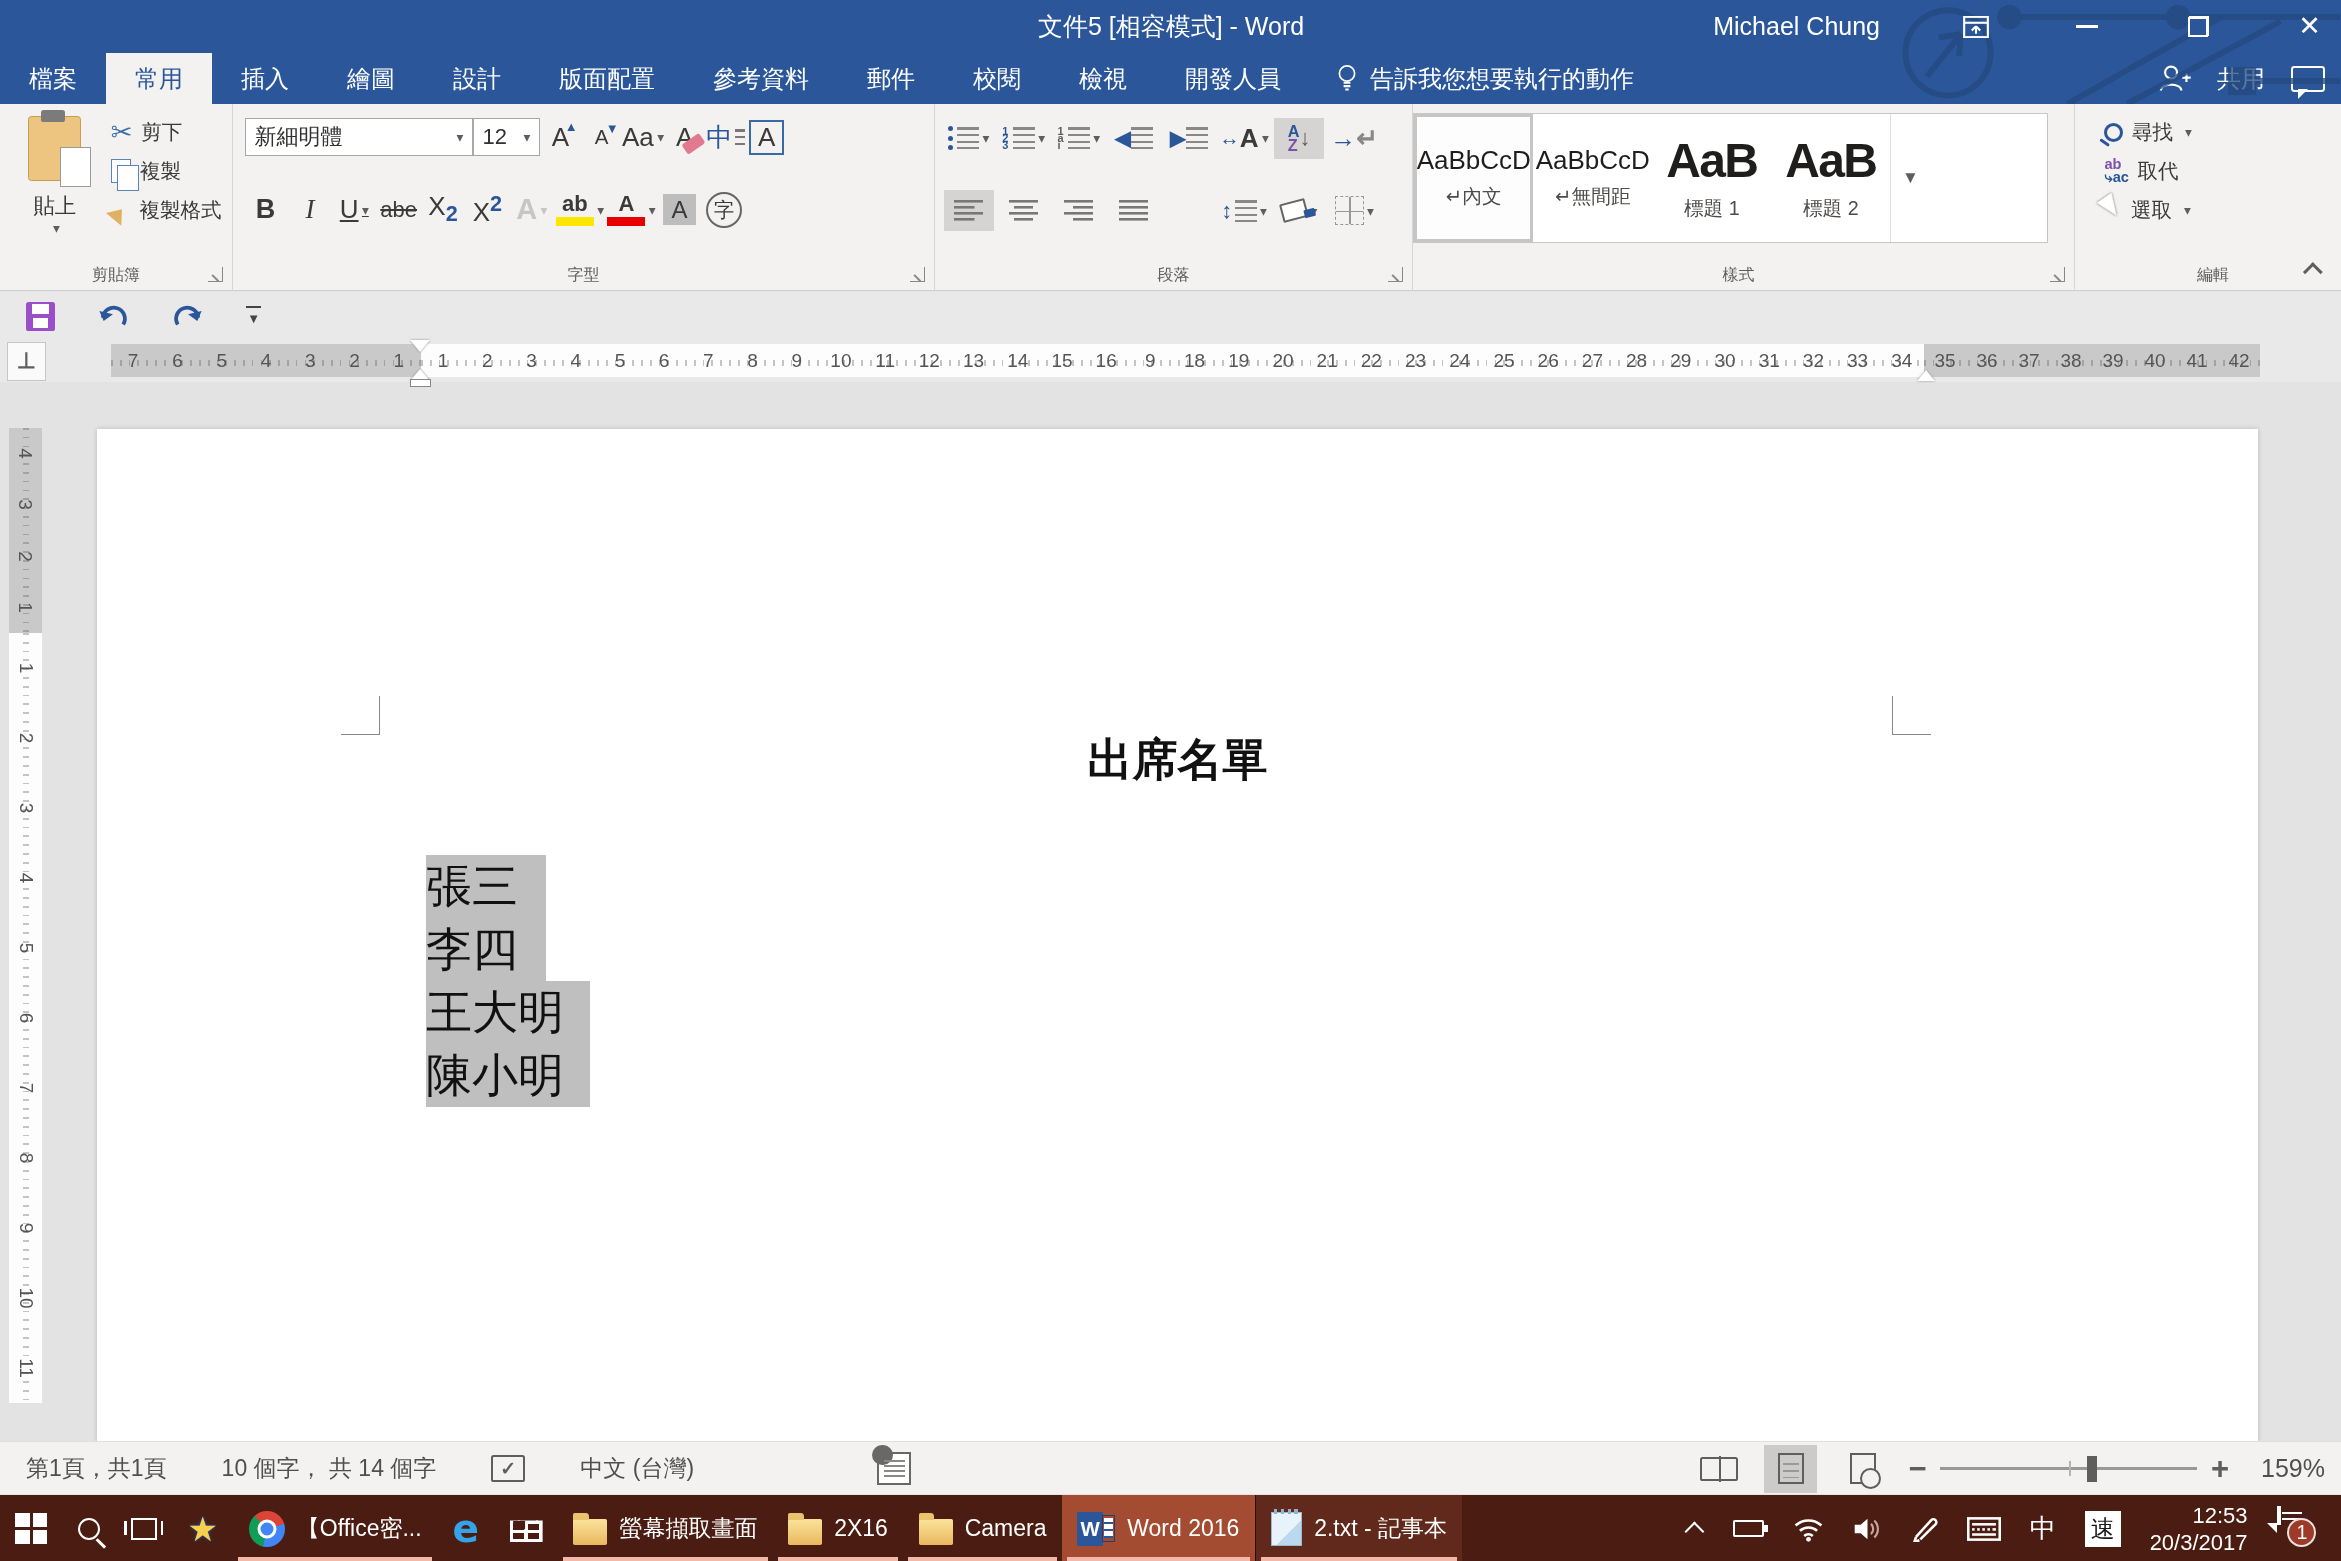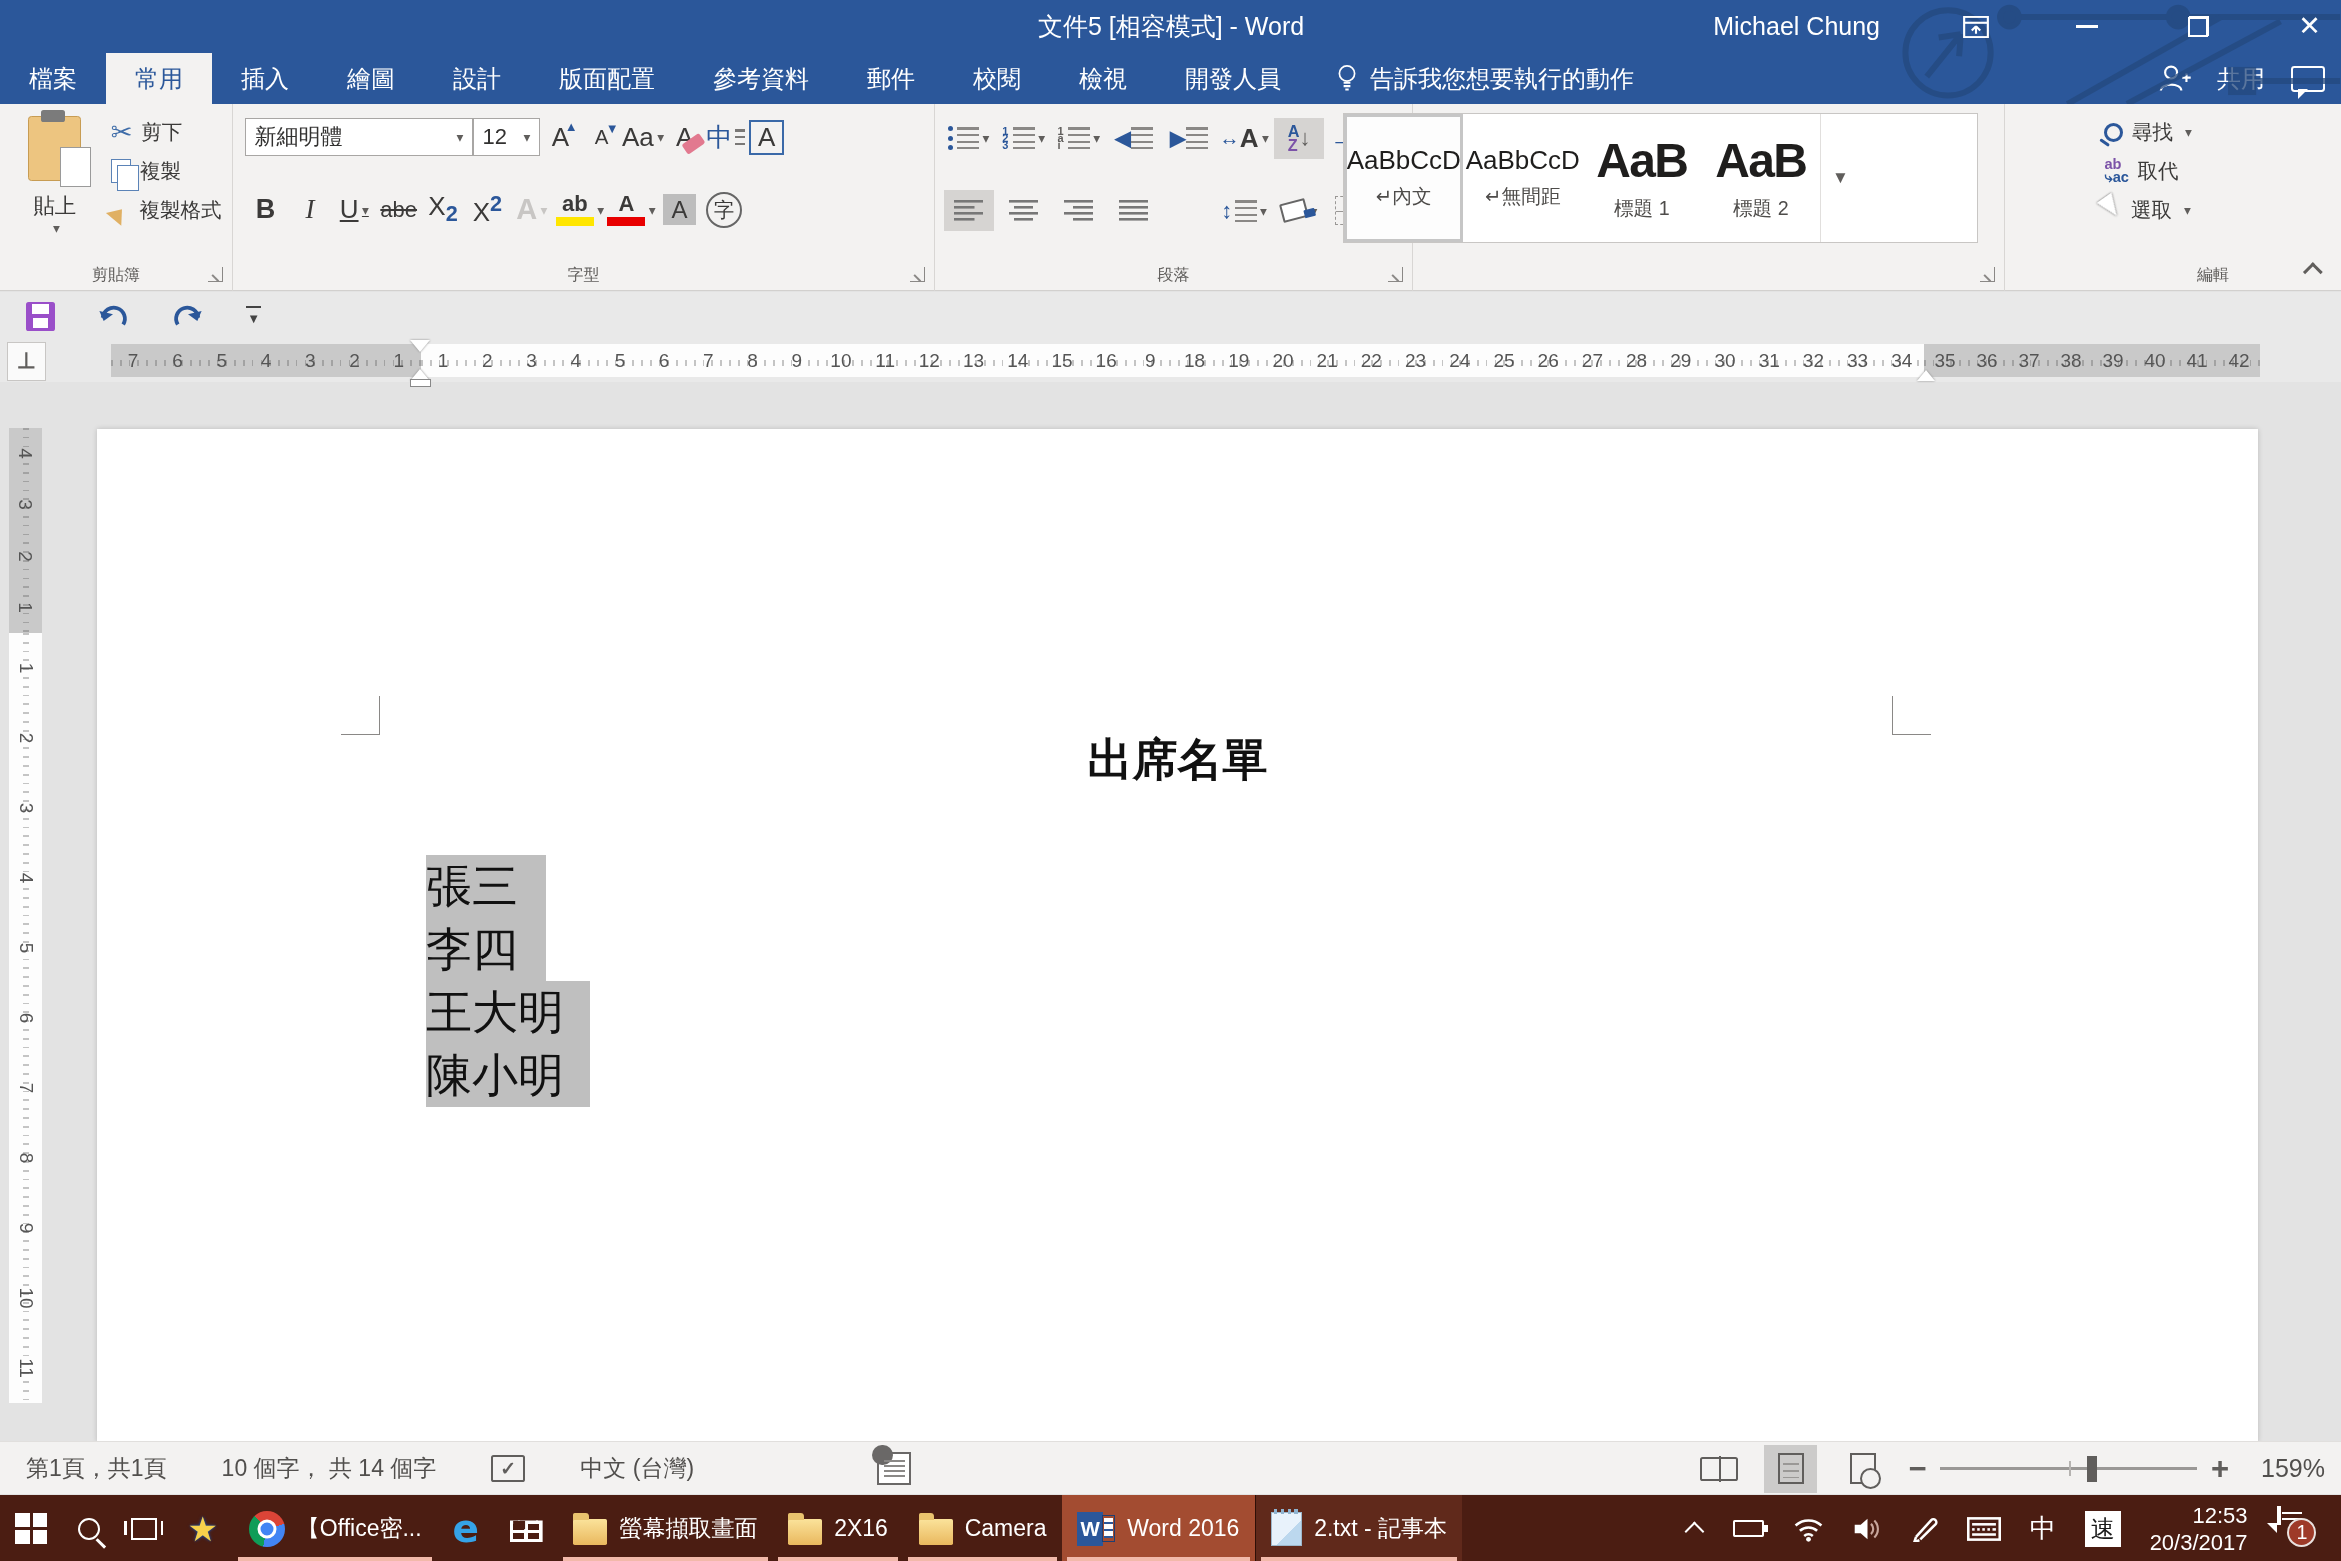--- a/index.html
+++ b/index.html
@@ -100,21 +100,21 @@
   .al-r { background-size:29px 2.6px,20.5px 2.6px,29px 2.6px,20.5px 2.6px; background-position:0 0,8.6px 6px,0 12px,8.6px 18px; }
   .al-j { background-size:29px 2.6px,29px 2.6px,29px 2.6px,29px 2.6px; background-position:0 0,0 6px,0 12px,0 18px; }
   .dist { position:relative; border-left:2.6px solid #2b579a; border-right:2.6px solid #2b579a; padding:0 2.6px; }
   .spacing-arr { color:#2b579a; font-size:22px; font-weight:bold; margin-right:2.6px; }
   .bucket { width:26px; height:19px; border:2.1px solid #666; transform:rotate(-15deg); border-radius:1.7px; position:relative; background:#fff; }
   .bucket::after { content:""; position:absolute; right:-8.6px; bottom:-3.4px; width:10.3px; height:8.6px; background:#2b579a; border-radius:0.9px; }
   .bgrid { width:29px; height:29px; border:1.7px dashed #9a9896; position:relative; }
   .bgrid::before { content:""; position:absolute; left:50%; top:0; width:1.7px; height:100%; background:#9a9896; }
   .bgrid::after { content:""; position:absolute; top:50%; left:0; height:1.7px; width:100%; background:#9a9896; }
   
-  .g-styles { left:1333px; width:672px; }
+  .g-styles { left:1403px; width:672px; }
   .gallery { position:absolute; left:10.3px; top:8.6px; width:635px; height:130px; background:#fff; border:0.9px solid #c8c6c4; display:flex; }
   .stylecell { width:119px; height:100%; display:flex; flex-direction:column; align-items:center; justify-content:center; gap:6.8px; overflow:hidden; }
   .stylecell.sel { outline:3.4px solid #c6c6c6; outline-offset:-3.4px; background:#fdfdfd; }
   .sprev { font-size:26px; color:#1f1e1d; white-space:nowrap; }
   .sprev.h1,.sprev.h2 { font-size:48px; font-weight:600; letter-spacing:-1.7px; }
   .sprev.h0 { font-size:33px; }
   .sname { font-size:19.7px; color:#4e4c4a; white-space:nowrap; }
   .morebtn { width:39px; border-left:0.9px solid #e1dfdd; display:flex; align-items:center; justify-content:center; color:#605e5c; font-size:17px; }
   
   .g-edit { left:2084px; width:258px; border-right:none; }
@@ -509,20 +509,21 @@
         <div class="stylecell">
           <span class="sprev h1">AaB</span>
           <span class="sname">標題 1</span>
         </div>
         <div class="stylecell">
           <span class="sprev h2">AaB</span>
           <span class="sname">標題 2</span>
         </div>
         <div class="morebtn">▼</div>
       </div>
+      <div class="grouplabel">樣式</div>
       <div class="launcher"></div>
     </div>
 
     <div class="rgroup g-edit">
       <div class="edit-minis">
         <div class="minibtn">
             <span class="mag"></span>
             <span>尋找</span>
             <span class="dd">▾</span>
           </div>

